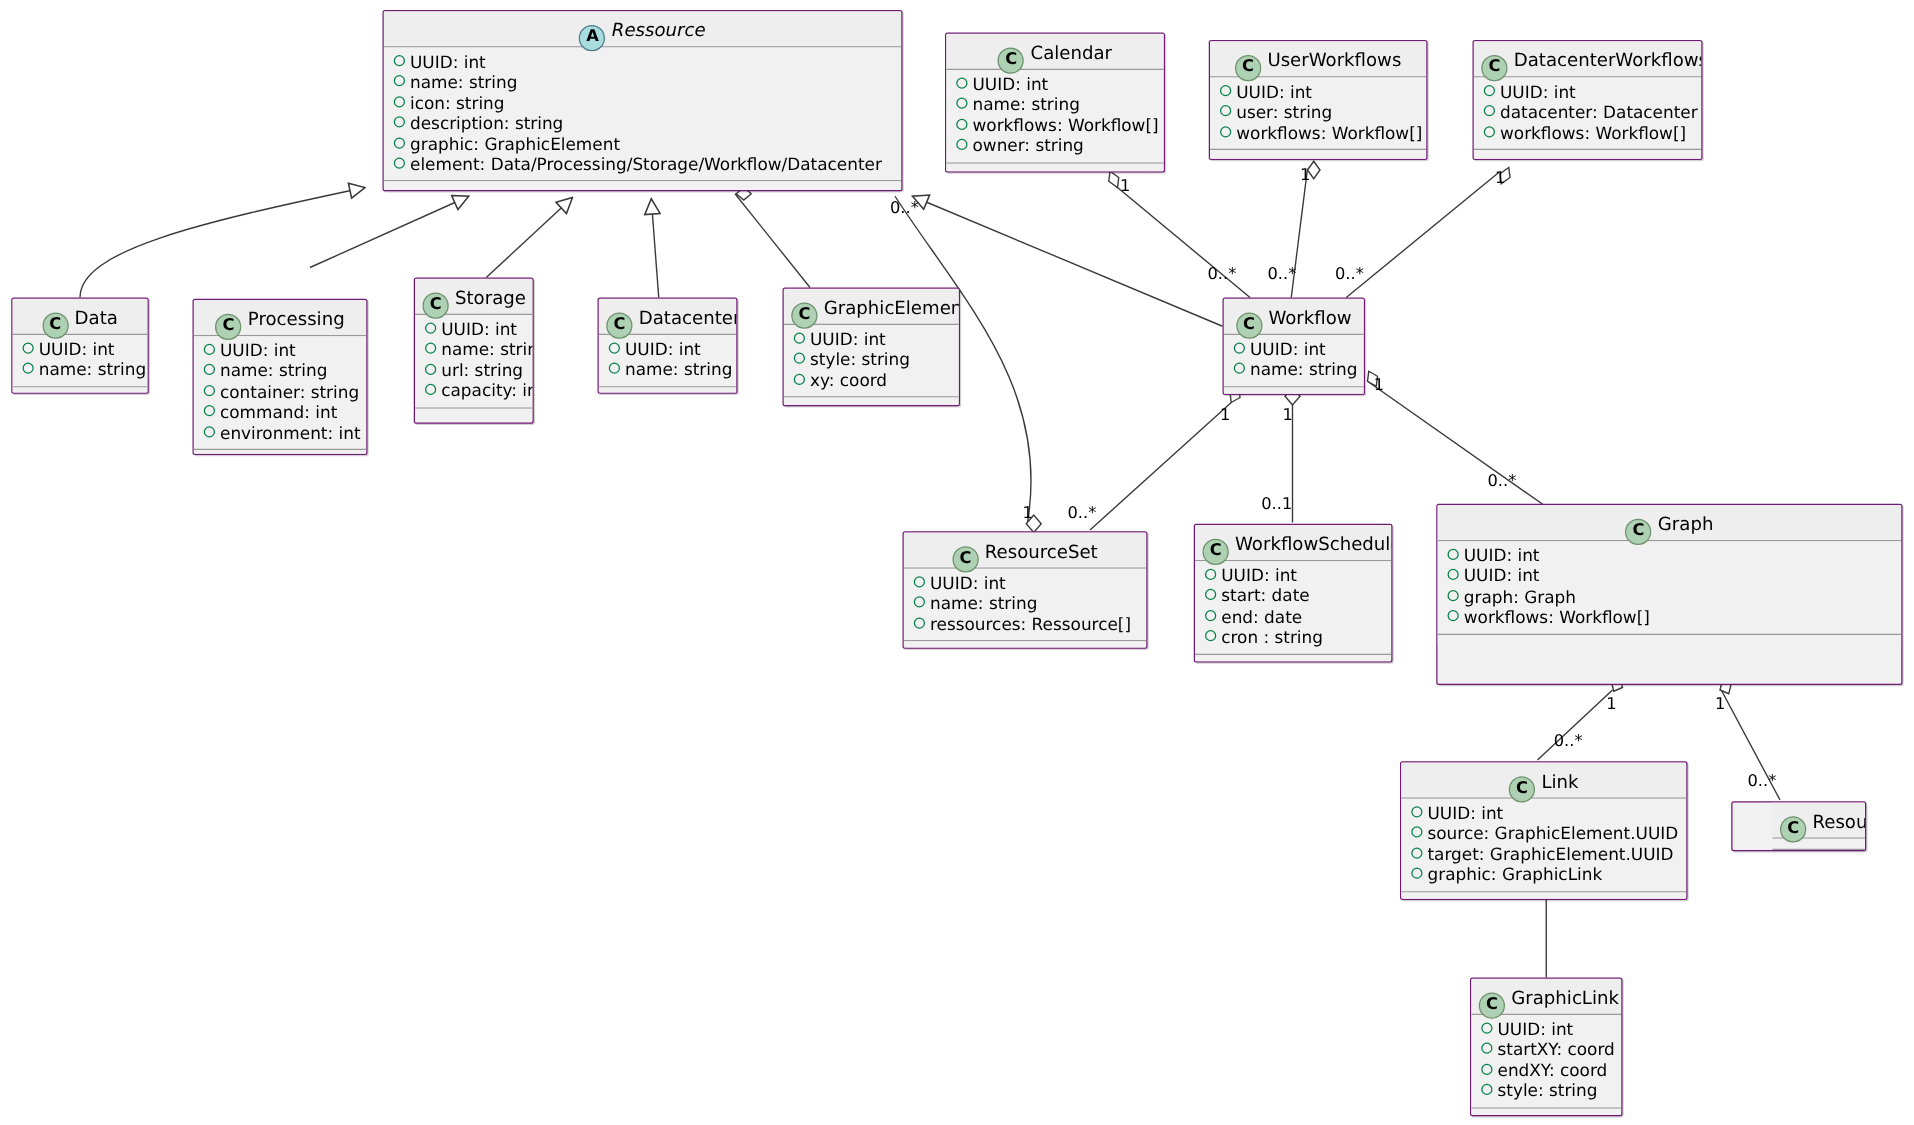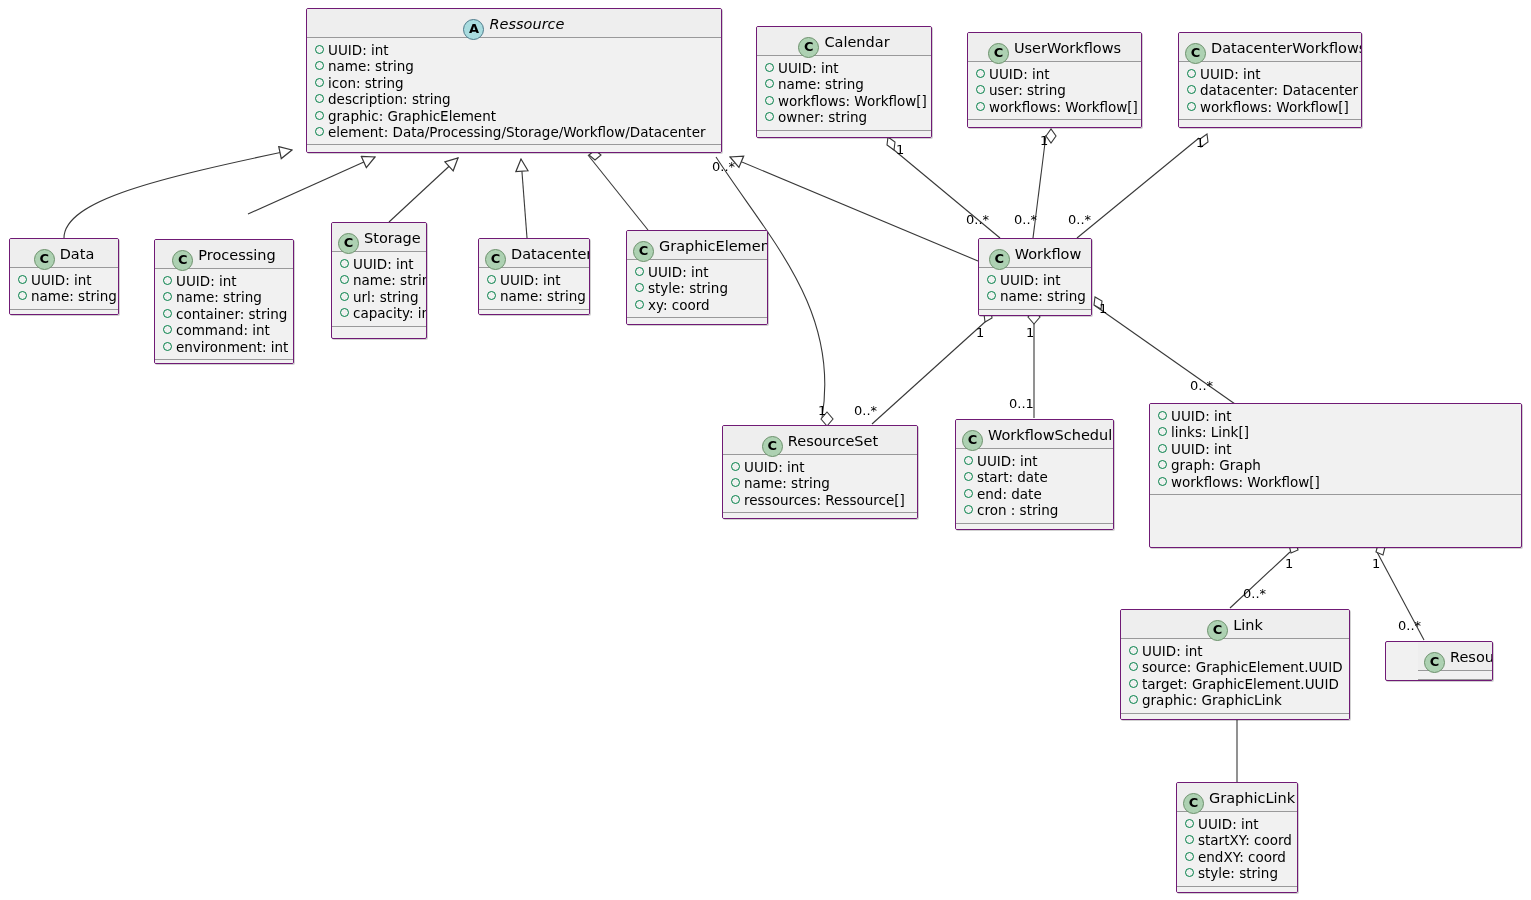--- a/index.html
+++ b/index.html
@@ -294,23 +294,23 @@
         <div class="uml-header"><span class="uml-stereo">C</span><span class="uml-title">WorkflowSchedule</span></div>
         <div class="uml-attrs">
           <div class="attr-row"><span class="attr-vis"></span><span>UUID: int</span></div>
           <div class="attr-row"><span class="attr-vis"></span><span>start: date</span></div>
           <div class="attr-row"><span class="attr-vis"></span><span>end: date</span></div>
           <div class="attr-row"><span class="attr-vis"></span><span>cron : string</span></div>
         </div>
         <div class="uml-methods"></div>
       </div>
       <div class="uml-class" style="left: 1149px; top: 403px; width: 373px; height: 145px;">
-        <div class="uml-attrs">
-          <div class="attr-row"><span class="attr-vis"></span><span>UUID: int</span></div>
-          <div class="attr-row"><span class="attr-vis"></span><span>links: Link[]</span></div>
+        <div class="uml-header"><span class="uml-stereo">C</span><span class="uml-title">Graph</span></div>
+        <div class="uml-attrs">
+          <div class="attr-row"><span class="attr-vis"></span><span>UUID: int</span></div>
           <div class="attr-row"><span class="attr-vis"></span><span>UUID: int</span></div>
           <div class="attr-row"><span class="attr-vis"></span><span>graph: Graph</span></div>
           <div class="attr-row"><span class="attr-vis"></span><span>workflows: Workflow[]</span></div>
         </div>
         <div class="uml-methods"></div>
       </div>
       <div class="uml-class" style="left: 1120px; top: 609px; width: 230px; height: 111px;">
         <div class="uml-header"><span class="uml-stereo">C</span><span class="uml-title">Link</span></div>
         <div class="uml-attrs">
           <div class="attr-row"><span class="attr-vis"></span><span>UUID: int</span></div>

